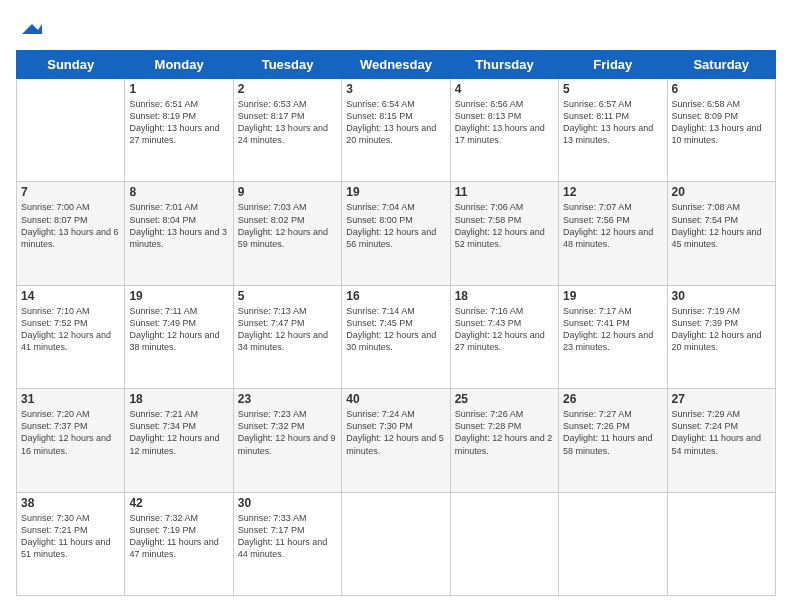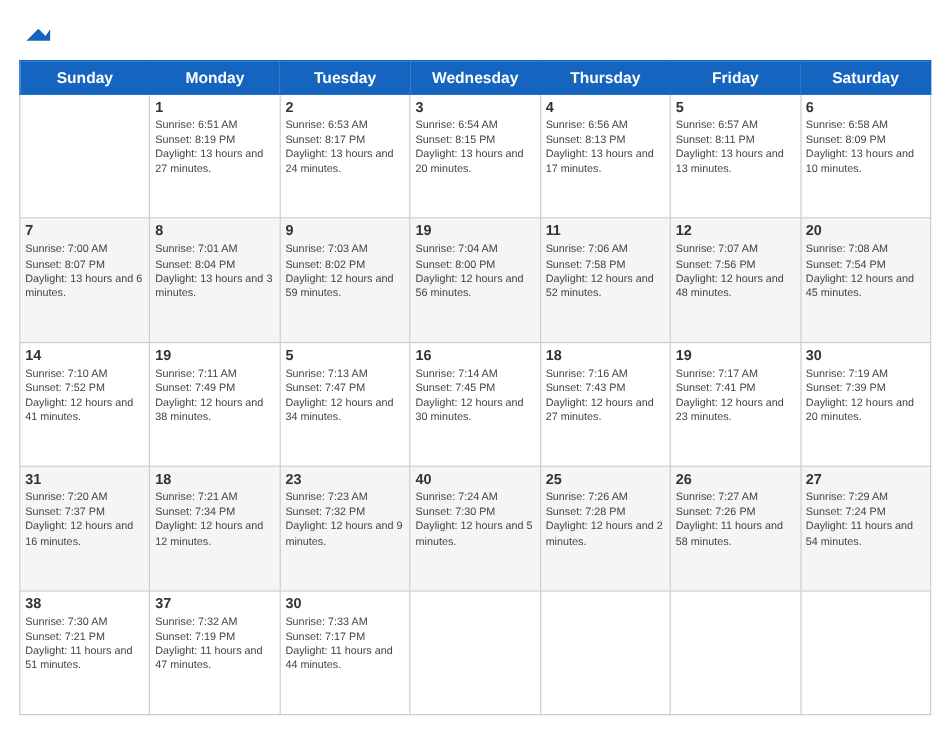--- a/index.html
+++ b/index.html
@@ -246,21 +246,21 @@
             <span class="day-number">27</span>
             <div class="cell-text">Sunrise: 7:29 AM<br>Sunset: 7:24 PM<br>Daylight: 11 hours and 54 minutes.</div>
           </td>
         </tr>
         <tr class="row-white">
           <td>
             <span class="day-number">38</span>
             <div class="cell-text">Sunrise: 7:30 AM<br>Sunset: 7:21 PM<br>Daylight: 11 hours and 51 minutes.</div>
           </td>
           <td>
-            <span class="day-number">37</span>
+            <span class="day-number">42</span>
             <div class="cell-text">Sunrise: 7:32 AM<br>Sunset: 7:19 PM<br>Daylight: 11 hours and 47 minutes.</div>
           </td>
           <td>
             <span class="day-number">30</span>
             <div class="cell-text">Sunrise: 7:33 AM<br>Sunset: 7:17 PM<br>Daylight: 11 hours and 44 minutes.</div>
           </td>
           <td></td>
           <td></td>
           <td></td>
           <td></td>

